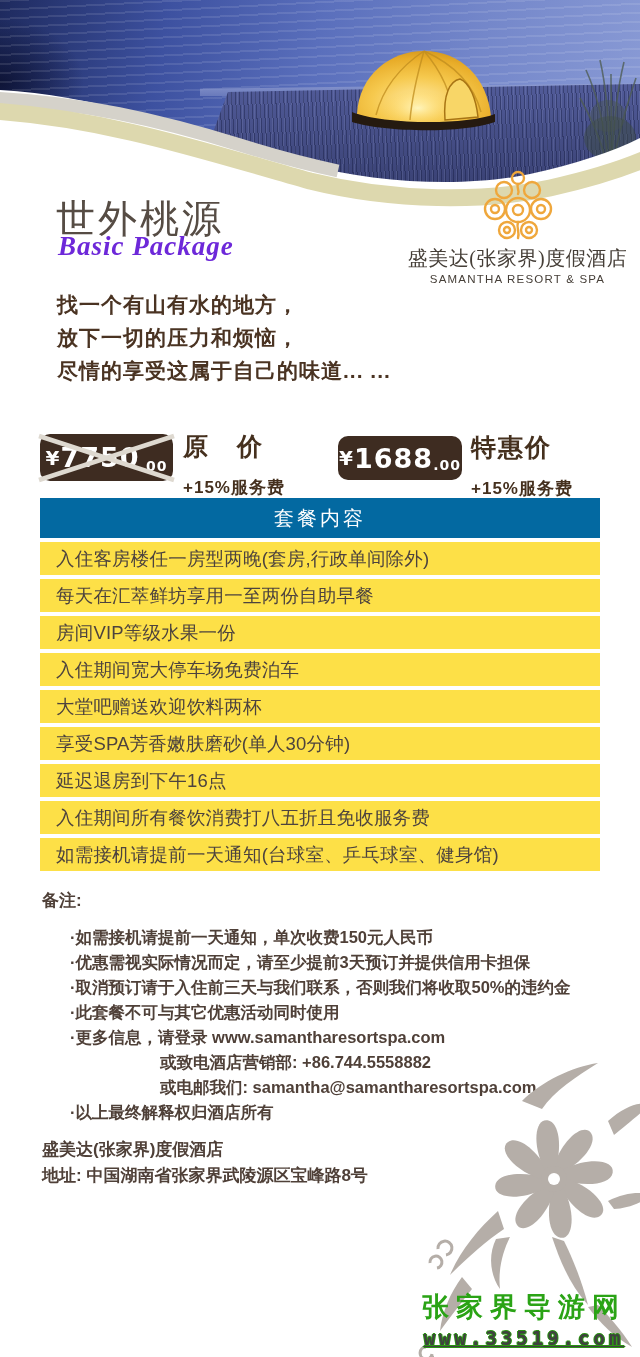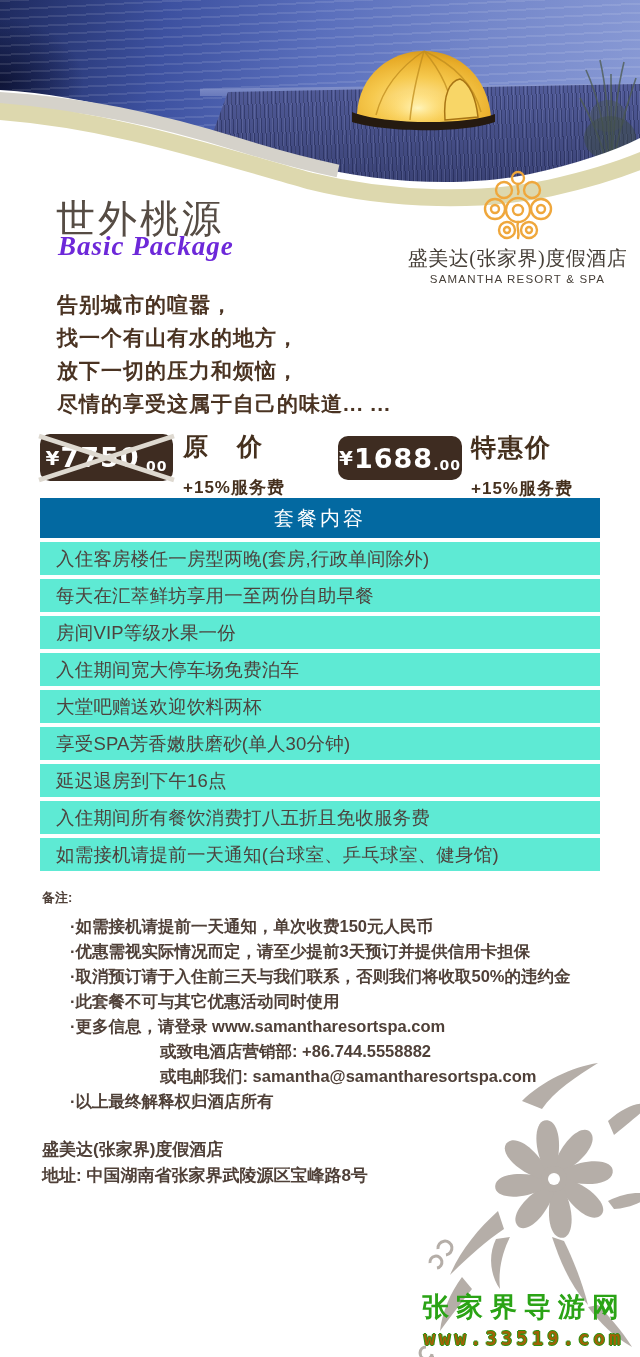--- a/index.html
+++ b/index.html
@@ -54,38 +54,38 @@
   .plabels{position:absolute;top:0;}
   .orig-labels{left:143px;}
   .spec-labels{left:431px;top:1px;}
   .plabel{font-size:25px;color:#45301e;letter-spacing:2px;line-height:28px;}
   .psur{font-size:17px;color:#45301e;margin-top:16px;letter-spacing:1px;}
 
   
   .package{position:absolute;left:40px;top:498px;width:560px;}
   .pkg-header{height:40px;background:#0369a1;color:#ffffff;font-size:20px;letter-spacing:3px;
               display:flex;align-items:center;justify-content:center;}
-  .pkg-row{height:33px;margin-top:4px;background:#5eead4;display:flex;align-items:center;
+  .pkg-row{height:33px;margin-top:4px;background:#fde047;display:flex;align-items:center;
            padding-left:16px;font-size:18.5px;color:#4d433e;letter-spacing:.2px;}
 
   
   .notes{position:absolute;left:42px;top:889px;width:580px;color:#4f4038;font-weight:bold;}
-  .notes-heading{font-size:13px;margin-bottom:7px;}
+  .notes-heading{font-size:17px;margin-bottom:13px;}
   .note-line{font-size:16.5px;line-height:25px;padding-left:28px;}
   .contact-line{font-size:16.5px;line-height:25px;padding-left:118px;}
 
   
   .hotel-info{position:absolute;left:42px;top:1137px;color:#4f4038;font-weight:bold;font-size:17px;line-height:26px;}
 
   
   .floral{position:absolute;right:-12px;bottom:-14px;pointer-events:none;}
   .wm{position:absolute;right:14px;bottom:8px;text-align:center;font-weight:bold;}
   .wm-name{font-size:27px;color:#2aa315;letter-spacing:7px;font-family:"DejaVu Sans",sans-serif;}
-  .wm-url{margin-top:2px;font-size:19px;color:#a16207;letter-spacing:4px;font-family:"DejaVu Sans Mono",monospace;
-          text-shadow:1px 0 #2a9312,-1px 0 #2a9312,0 1px #2a9312,0 -1px #2a9312;}
+  .wm-url{margin-top:2px;font-size:19px;color:#404040;letter-spacing:4px;font-family:"DejaVu Sans Mono",monospace;
+          text-shadow:1px 0 #2a9312,-1px 0 #2a9312,0 1px #2a9312,0 -1px #2a9312;text-decoration:underline;}
 </style>
 </head>
 <body>
 
 <div class="page">
 
   <div class="hero">
     <div class="water"></div>
     <div class="shore"></div>
     <div class="grass"></div>
@@ -161,21 +161,20 @@
     </svg>
     <div class="brand-cn">盛美达(张家界)度假酒店</div>
     <div class="brand-en">SAMANTHA RESORT &amp; SPA</div>
   </div>
 
   <div class="title-cn">世外桃源</div>
   <div class="title-en">Basic Package</div>
 
   <div class="intro">
 
-  <div class="intro-line">告别城市的喧嚣，</div>
       <div class="intro-line">找一个有山有水的地方，</div>
       <div class="intro-line">放下一切的压力和烦恼，</div>
       <div class="intro-line">尽情的享受这属于自己的味道... ...</div>
     </div>
 
   <div class="pricing">
     <div class="pbox orig-box">
       <span class="cur">¥</span>
         <span class="main">7750</span>
         <span class="dec">.00</span>

